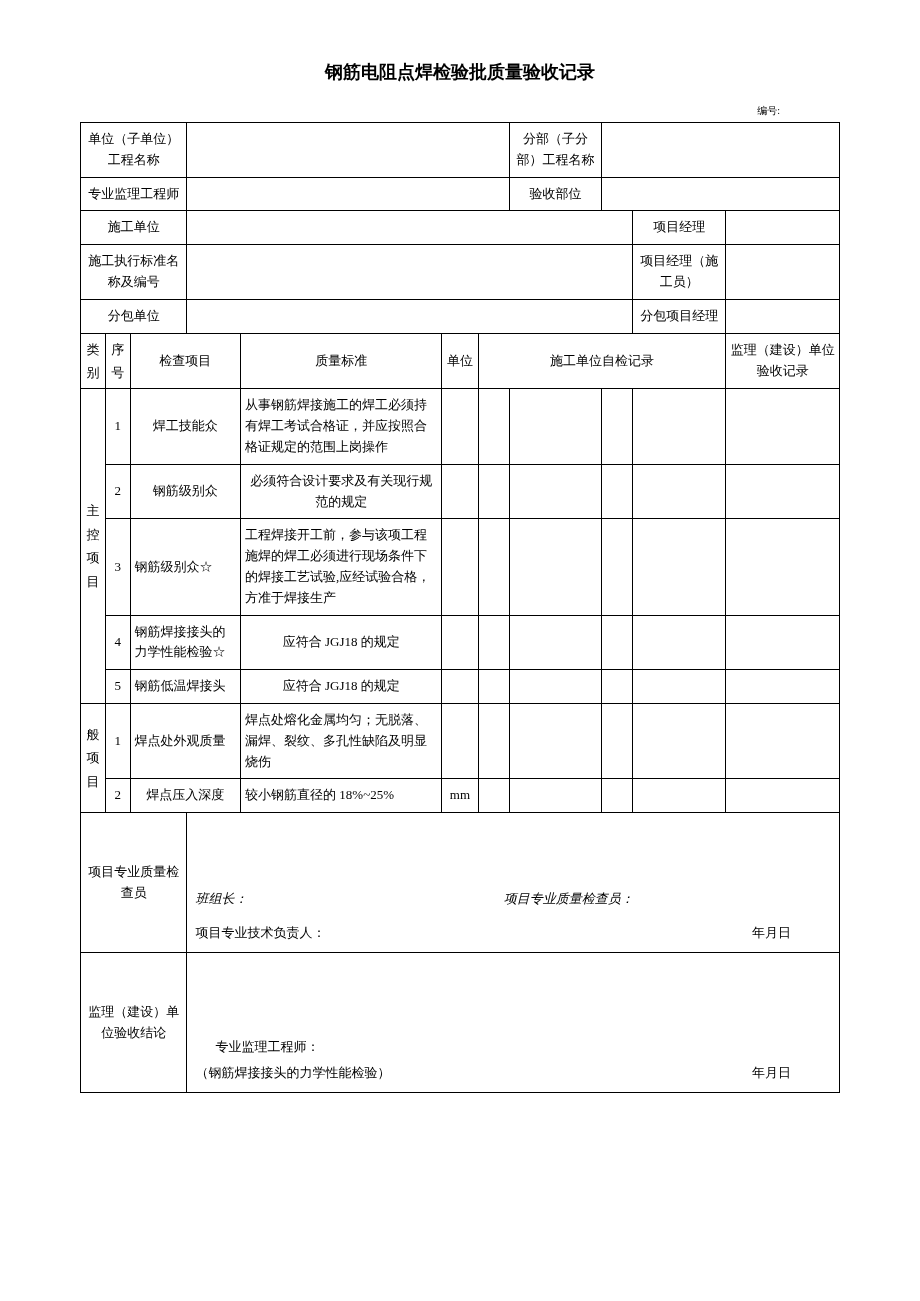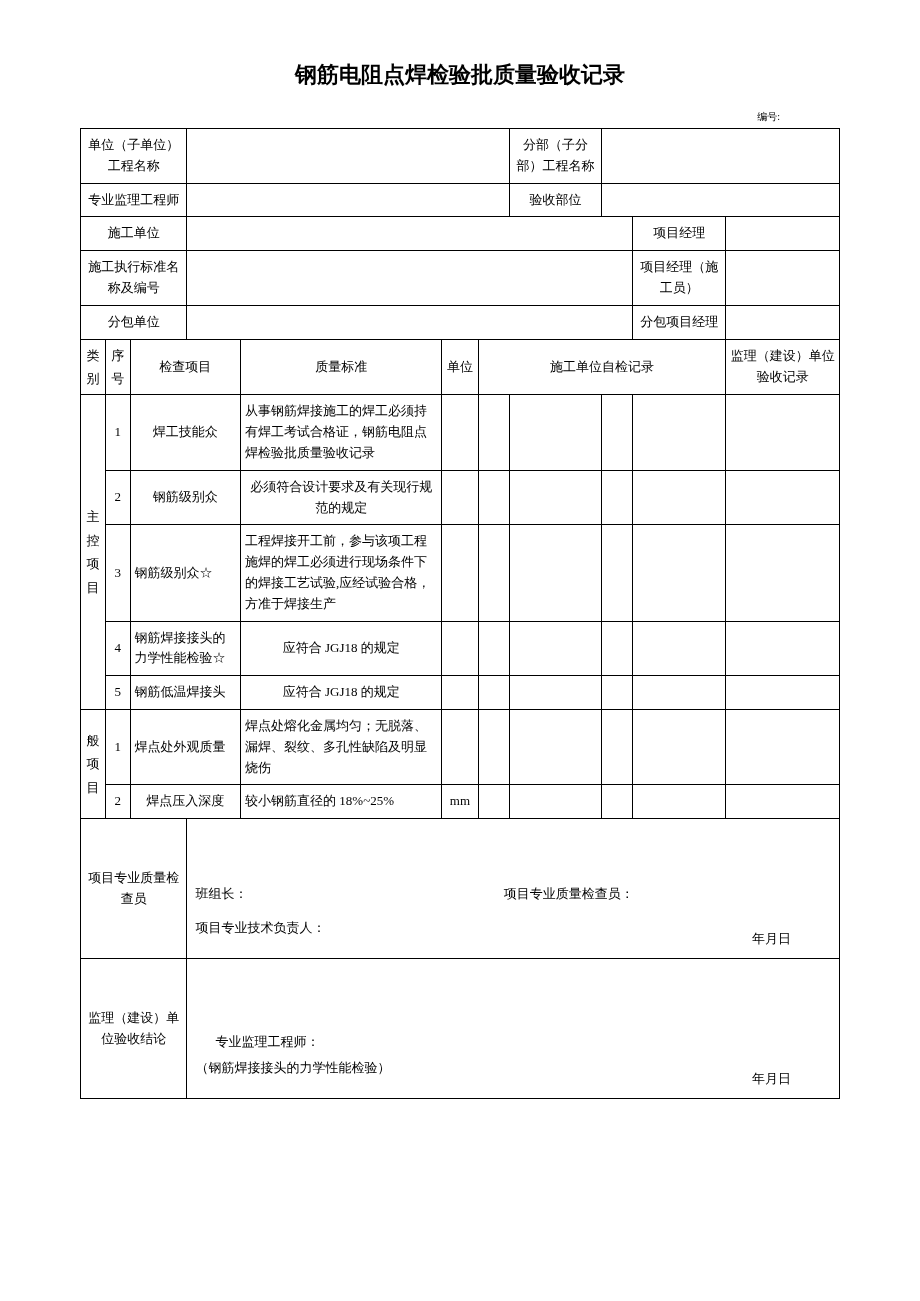--- a/index.html
+++ b/index.html
@@ -9,21 +9,21 @@
     }
     body {
       font-family: "SimSun", "宋体", serif;
       font-size: 13px;
       background: #fff;
       padding: 60px 80px;
       width: 920px;
     }
     .title {
       text-align: center;
-      font-size: 22px;
+      font-size: 18px;
       font-weight: bold;
       margin-bottom: 20px;
       font-family: "SimSun", serif;
     }
     .serial {
       text-align: right;
       margin-bottom: 4px;
       padding-right: 60px;
       font-size: 10px;
     }
@@ -51,25 +51,25 @@
       line-height: 1.8;
     }
     .footer-block {
       vertical-align: bottom;
       text-align: left;
       padding: 8px;
       height: 130px;
     }
     .footer-inline {
       display: inline-block;
+      font-style: italic;
     }
     .date-right {
       float: right;
       margin-right: 40px;
-      margin-top: 11px;
     }
   </style>
 </head>
 <body>
 
 <div class="title">钢筋电阻点焊检验批质量验收记录</div>
 <div class="serial">编号:</div>
 
 <table>
   <colgroup>
@@ -129,21 +129,21 @@
     <td>质量标准</td>
     <td class="vtext">单位</td>
     <td colspan="4">施工单位自检记录</td>
     <td>监理（建设）单位验收记录</td>
   </tr>
 
   <tr>
     <td rowspan="5" class="vtext">主控项目</td>
     <td>1</td>
     <td colspan="2">焊工技能众</td>
-    <td class="left">从事钢筋焊接施工的焊工必须持有焊工考试合格证，钢筋电阻点焊检验批质量验收记录</td>
+    <td class="left">从事钢筋焊接施工的焊工必须持有焊工考试合格证，并应按照合格证规定的范围上岗操作</td>
     <td></td>
     <td></td>
     <td></td>
     <td></td>
     <td></td>
     <td></td>
   </tr>
   <tr>
     <td>2</td>
     <td colspan="2">钢筋级别众</td>

